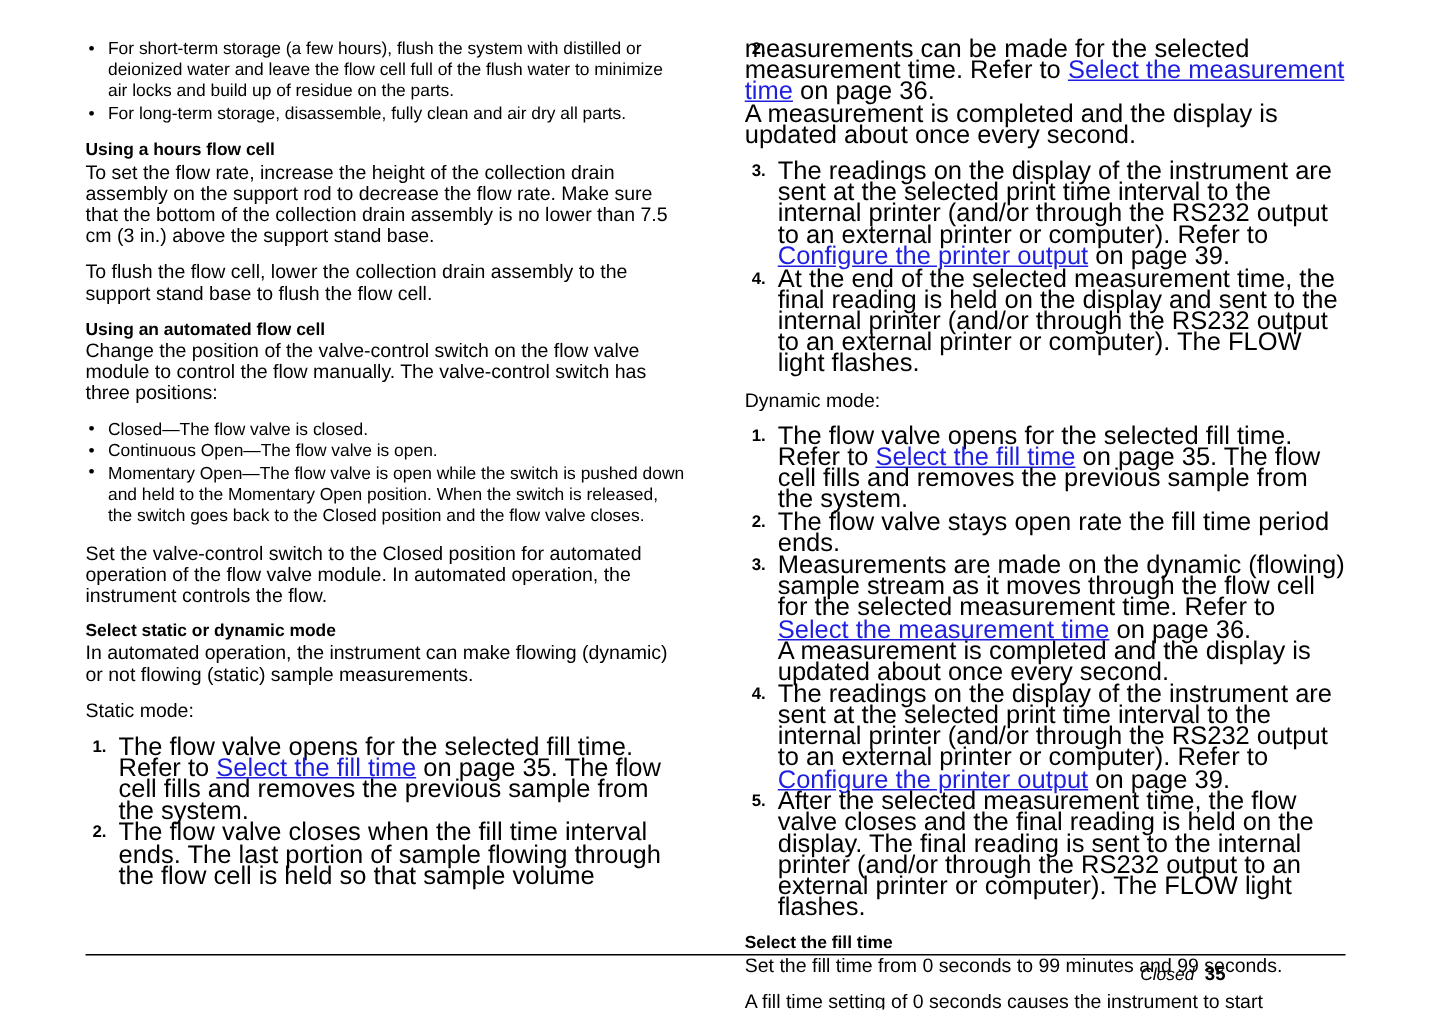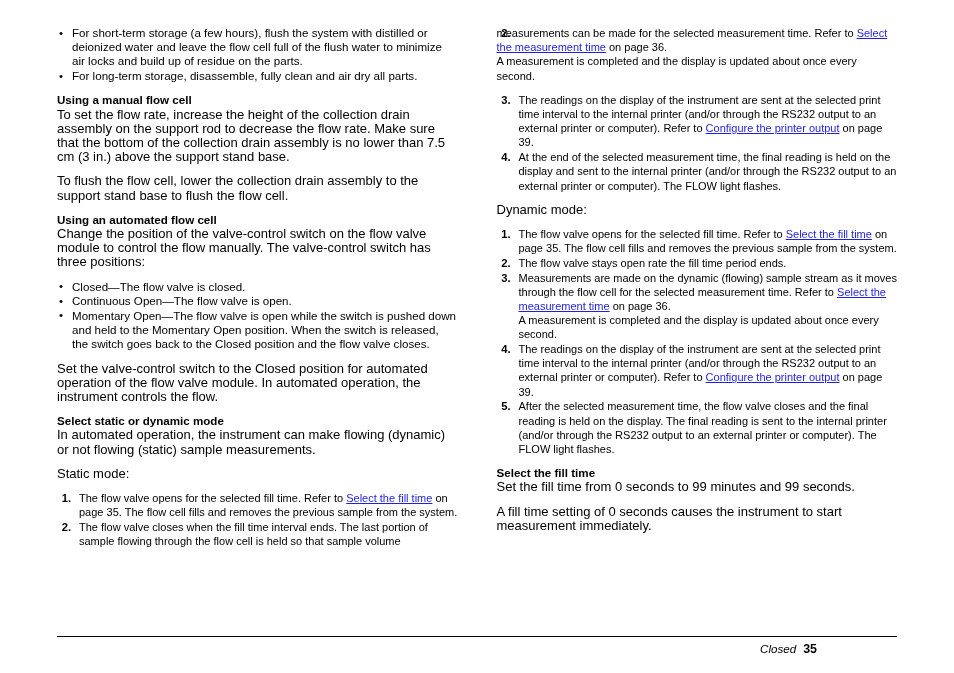--- a/index.html
+++ b/index.html
@@ -70,21 +70,21 @@
   }
   ol.numbered {
     list-style: none;
     margin: 0 0 10px 0;
     padding: 0;
     counter-reset: numitem;
   }
   ol.numbered > li {
     position: relative;
     padding-left: 22px;
-    font-size: 11px;
+    font-size: 17px;
     line-height: 14.2px;
     counter-increment: numitem;
     margin-bottom: 0.5px;
   }
   ol.numbered > li::before {
     content: counter(numitem) ".";
     position: absolute;
     left: 0;
     top: 0;
     width: 14px;
@@ -131,21 +131,21 @@
 
   <div class="columns">
 
     <div class="col">
 
       <ul class="bullets">
         <li>For short-term storage (a few hours), flush the system with distilled or deionized water and leave the flow cell full of the flush water to minimize air locks and build up of residue on the parts.</li>
         <li>For long-term storage, disassemble, fully clean and air dry all parts.</li>
       </ul>
 
-      <h4 class="heading">Using a manual flow cell</h4>
+      <h4 class="heading">Using a hours flow cell</h4>
       <p class="para">To set the flow rate, increase the height of the collection drain assembly on the support rod to decrease the flow rate. Make sure that the bottom of the collection drain assembly is no lower than 7.5 cm (3 in.) above the support stand base.</p>
       <p class="para">To flush the flow cell, lower the collection drain assembly to the support stand base to flush the flow cell.</p>
 
       <h4 class="heading">Using an automated flow cell</h4>
       <p class="para">Change the position of the valve-control switch on the flow valve module to control the flow manually. The valve-control switch has three positions:</p>
 
       <ul class="bullets">
         <li>Closed—The flow valve is closed.</li>
         <li>Continuous Open—The flow valve is open.</li>
         <li>Momentary Open—The flow valve is open while the switch is pushed down and held to the Momentary Open position. When the switch is released, the switch goes back to the Closed position and the flow valve closes.</li>

